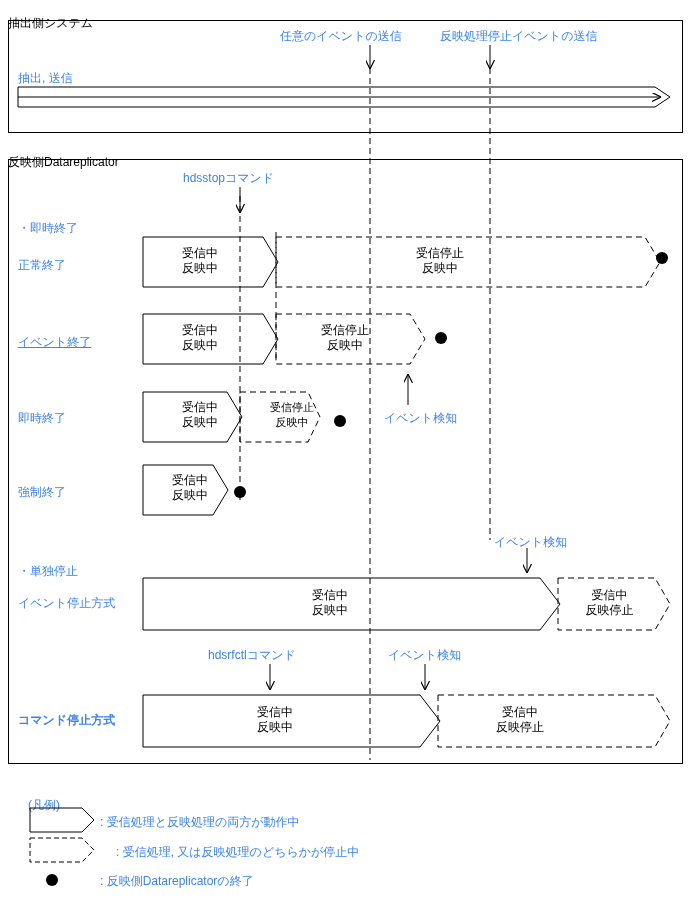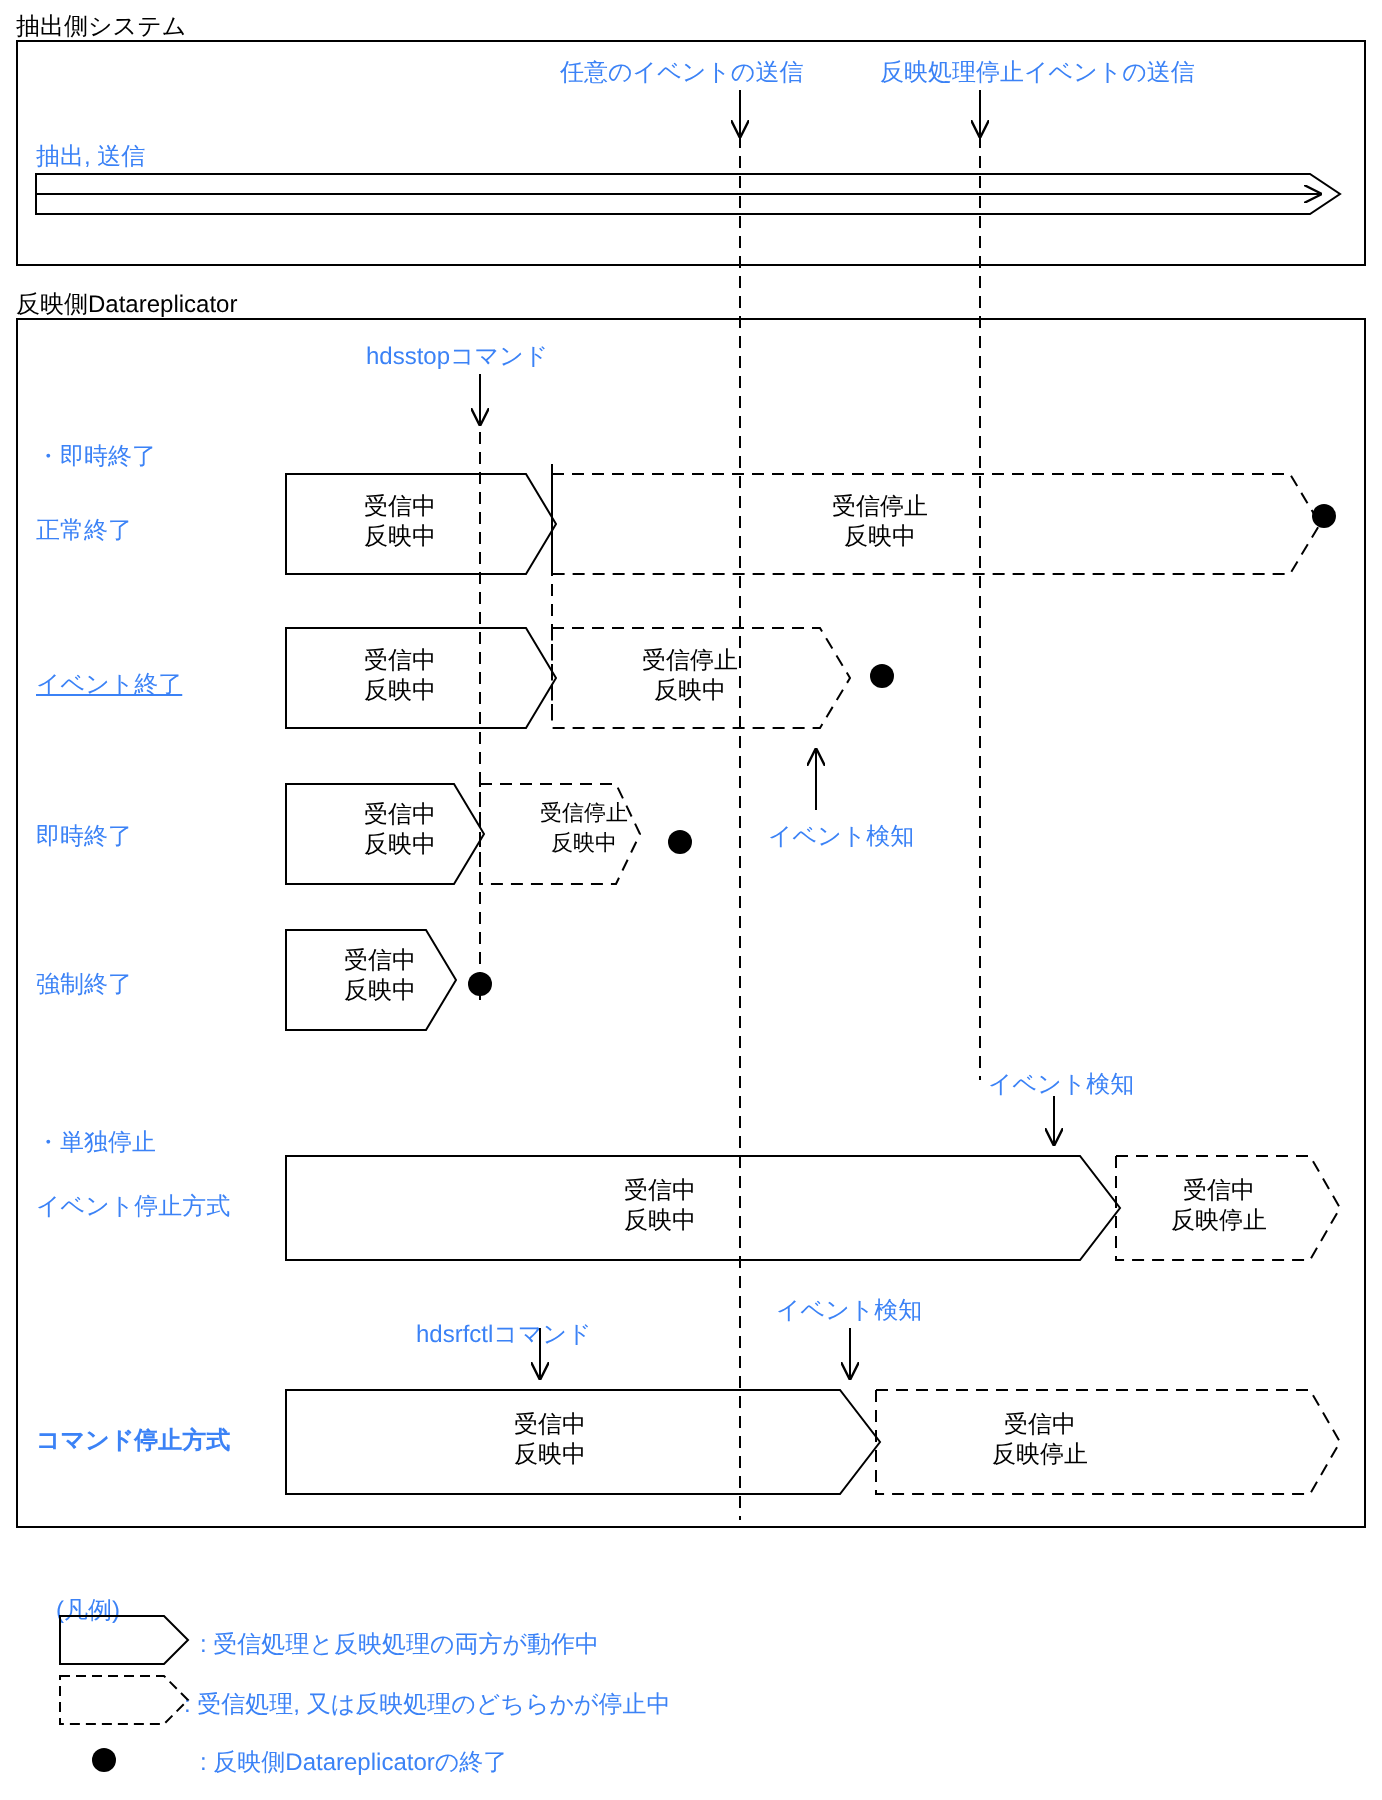--- a/index.html
+++ b/index.html
@@ -45,20 +45,21 @@
     position: absolute;
     font-size: 12px;
     line-height: 15px;
     text-align: center;
     white-space: nowrap;
   }
   .sectitle {
     position: absolute;
     font-size: 12px;
     white-space: nowrap;
+    margin-top: 10px;
   }
 </style>
 </head>
 <body>
 
 <div id="root">
 
   <div class="sectitle" style="left:8px; top:5px;">抽出側システム</div>
 
   <div class="sectitle" style="left:8px; top:144px;">反映側Datareplicator</div>
@@ -79,21 +80,21 @@
   <div class="lbl" style="left:18px; top:258px;">正常終了</div>
   <div class="lbl" style="left:18px; top:335px;text-decoration:underline;">イベント終了</div>
   <div class="lbl" style="left:18px; top:411px;">即時終了</div>
   <div class="lbl" style="left:18px; top:485px;">強制終了</div>
   <div class="lbl" style="left:18px; top:596px;">イベント停止方式</div>
   <div class="lbl" style="left:18px; top:713px;font-weight:bold;">コマンド停止方式</div>
 
   <div class="lbl" style="left:384px; top:411px;">イベント検知</div>
   <div class="lbl" style="left:494px; top:535px;">イベント検知</div>
   <div class="lbl" style="left:388px; top:648px;">イベント検知</div>
-  <div class="lbl" style="left:208px; top:648px;margin-top:12px;">hdsrfctlコマンド</div>
+  <div class="lbl" style="left:208px; top:648px;">hdsrfctlコマンド</div>
 
   <div class="arrowlabel" style="left:145px; top:246px; width:110px;">
     <div>受信中</div>
     <div>反映中</div>
   </div>
   <div class="arrowlabel" style="left:350px; top:246px; width:180px;">
     <div>受信停止</div>
     <div>反映中</div>
   </div>
 
@@ -133,21 +134,21 @@
     <div>受信中</div>
     <div>反映中</div>
   </div>
   <div class="arrowlabel" style="left:440px; top:705px; width:160px;">
     <div>受信中</div>
     <div>反映停止</div>
   </div>
 
   <div class="lbl" style="left:28px; top:798px;">(凡例)</div>
   <div class="lbl" style="left:100px; top:815px;">: 受信処理と反映処理の両方が動作中</div>
-  <div class="lbl" style="left:92px; top:845px;">: 受信処理, 又は反映処理のどちらかが停止中</div>
+  <div class="lbl" style="left:116px; top:845px;">: 受信処理, 又は反映処理のどちらかが停止中</div>
   <div class="lbl" style="left:100px; top:874px;">: 反映側Datareplicatorの終了</div>
 
   <svg class="overlay" viewBox="0 0 691 900" xmlns="http://www.w3.org/2000/svg">
     <defs>
       <marker id="plainArrow" markerWidth="9" markerHeight="9" refX="8" refY="4.5" orient="auto">
         <path d="M0,0 L9,4.5 L0,9" fill="none" stroke="#000" stroke-width="1.2"></path>
       </marker>
     </defs>
 
     <g>

